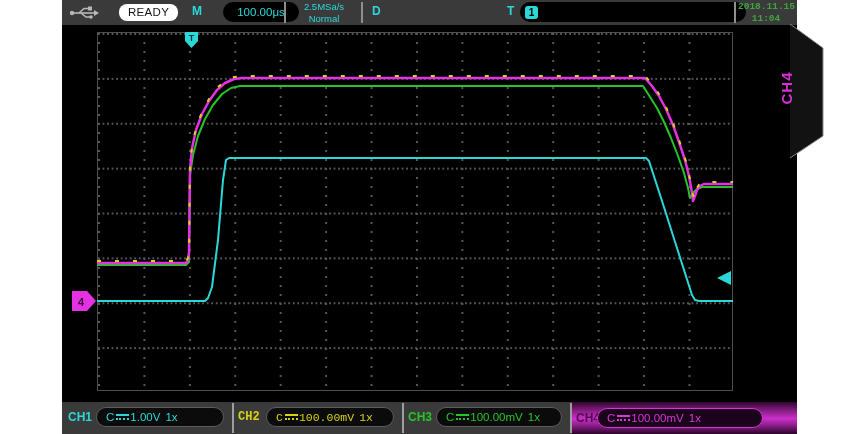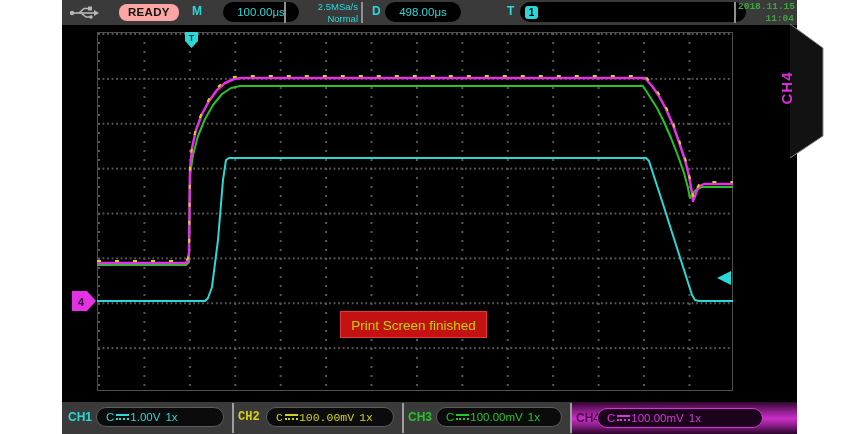--- a/index.html
+++ b/index.html
@@ -3,25 +3,25 @@
 <meta charset="utf-8">
 <style>
   html,body{margin:0;padding:0;background:#fff;}
   body{width:865px;height:434px;position:relative;font-family:"Liberation Sans","DejaVu Sans",sans-serif;-webkit-font-smoothing:none;}
   .canvas{position:absolute;left:0;top:0;width:865px;height:434px;background:#fff;overflow:hidden;}
   .screen{position:absolute;left:62px;top:0;width:735px;height:434px;background:#000;}
 
   
   .topbar{position:absolute;left:0;top:0;width:735px;height:25px;background:#3a3a3a;}
   .usb{position:absolute;left:6px;top:5px;}
-  .badge-ready{position:absolute;left:57px;top:4px;height:17px;line-height:17px;padding:0 9px;background:#fca5a5;color:#141414;font-size:11.5px;font-weight:bold;border-radius:8px;letter-spacing:.3px;}
+  .badge-ready{position:absolute;left:57px;top:4px;height:17px;line-height:17px;padding:0 9px;background:#ffffff;color:#141414;font-size:11.5px;font-weight:normal;border-radius:8px;letter-spacing:.3px;}
   .tb-label{position:absolute;top:4px;color:#2bd8d8;font-size:12px;font-weight:bold;}
   .tb-box{position:absolute;top:2px;height:20px;line-height:20px;background:#000;border-radius:10px;color:#2bd8d8;font-size:11.5px;text-align:center;}
   .tb-div{position:absolute;top:2px;width:2px;height:21px;background:#8f8f8f;}
-  .tb-stack{position:absolute;top:1px;color:#2bd8d8;font-size:9.5px;line-height:11.5px;text-align:right;}
+  .tb-stack{position:absolute;top:1px;color:#2bd8d8;font-size:9.5px;line-height:11.5px;text-align:center;}
   .m-label{left:130px;} .m-box{left:161px;width:76px;}
   .div1{left:222px;} .samp{left:228px;width:68px;} .div2{left:299px;}
   .d-label{left:310px;} .d-box{left:323px;width:76px;}
   .t-label{left:445px;}
   .t-box{left:458px;width:226px;display:flex;align-items:center;text-align:left;padding-left:5px;box-sizing:border-box;}
   .t-src{display:inline-block;width:13px;height:13px;line-height:13px;border-radius:3px;background:#2bd8d8;color:#000;font-size:10px;font-weight:bold;text-align:center;margin-right:7px;flex:0 0 auto;}
   .div3{left:672px;}
   .datetime{left:676px;width:56px;color:#3fa33f;font-weight:bold;font-size:9.5px;font-family:Liberation Mono, monospace;}
 
   
@@ -79,21 +79,20 @@
       <span class="tb-box m-box">100.00μs</span>
 
       <span class="tb-div div1"></span>
       <span class="tb-stack samp">
         <span>2.5MSa/s</span><br>
         <span>Normal</span>
       </span>
       <span class="tb-div div2"></span>
 
       <span class="tb-label d-label">D</span>
-      <span class="tb-box d-box">498.00μs</span>
 
       <span class="tb-label t-label">T</span>
       <span class="tb-box t-box">
         <span class="t-src">1</span>
       </span>
 
       <span class="tb-div div3"></span>
       <span class="tb-stack datetime">
         <span>2018.11.15</span><br>
         <span>11:04</span>
@@ -115,21 +114,20 @@
       </g>
       <g>
         <path id="ch4mark-shape" d="M10,291 h15 l9,10 l-9,10 h-15 z" fill="#e431e4"></path>
         <text x="19" y="306" font-size="11" font-weight="bold" fill="#3a0038" text-anchor="middle">4</text>
       </g>
       <g>
         <polygon id="triglev-shape" points="655,278 669,271 669,285" fill="#2bd8d8"></polygon>
       </g>
     </svg>
 
-    <div class="msgbox">Print Screen finished</div>
 
     <div class="bottombar">
       <div class="ch-block" style="left: 2px; width: 166px; --ch: #2bd8d8;">
         <span class="ch-label">CH1</span>
         <span class="ch-box">
             <span>C</span>
             <span class="dc-icon">
               <i class="l1"></i>
               <i class="l2"></i>
             </span>

